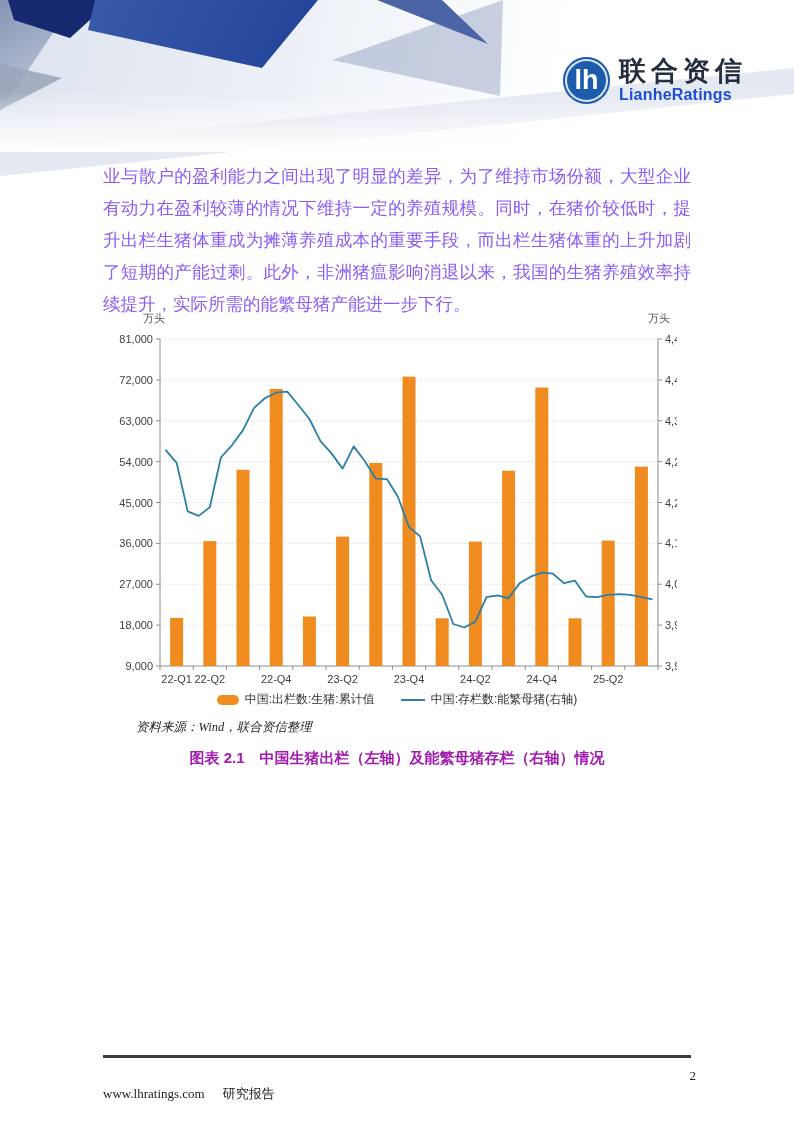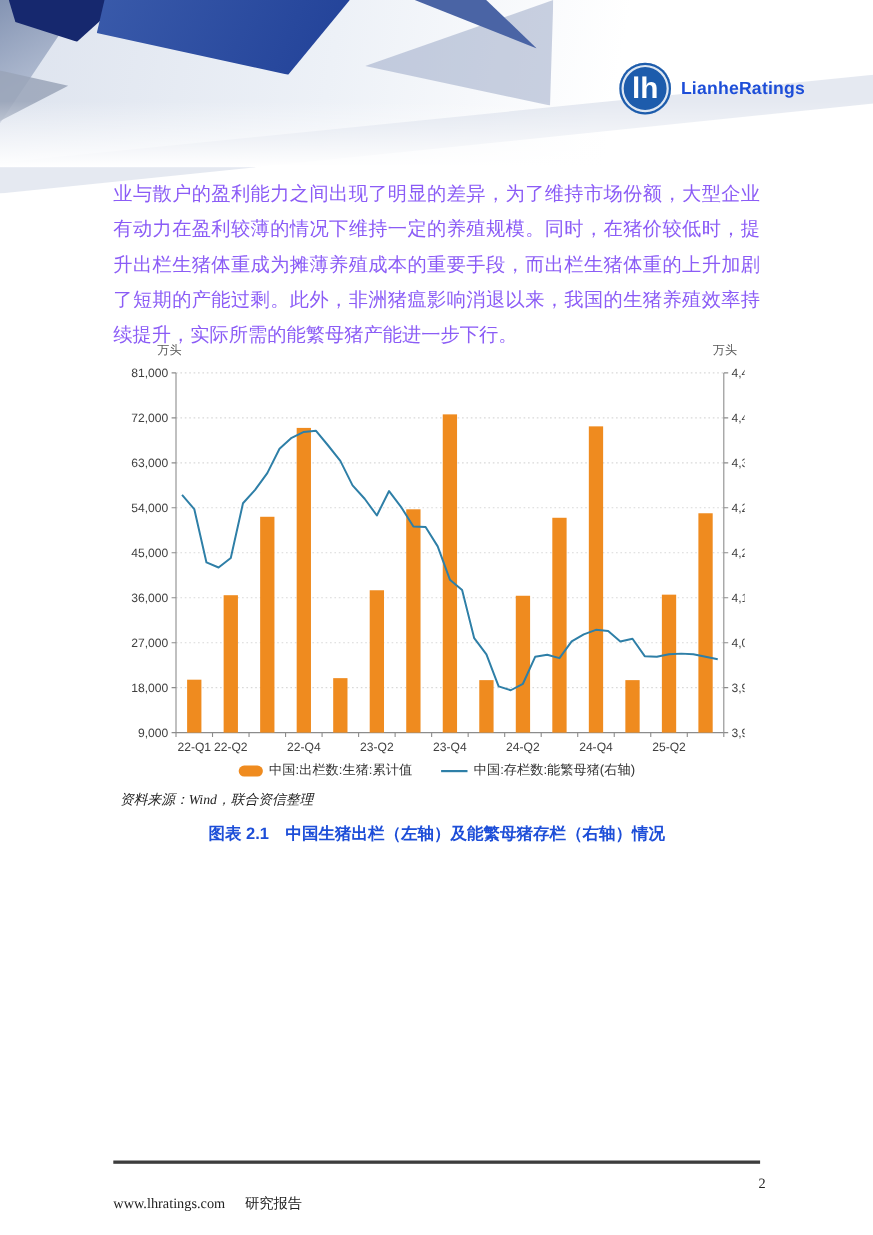--- a/index.html
+++ b/index.html
@@ -52,24 +52,24 @@
   
   .figure{position:absolute;left:117px;top:308px;width:560px;}
   .ax{font:11px "Liberation Sans",sans-serif;fill:#404040;}
   .unit{font:11px "Liberation Sans",sans-serif;fill:#595959;}
   .legend{display:flex;justify-content:center;gap:26px;
     font-family:"Liberation Sans",sans-serif;font-size:12px;color:#333;margin-top:1px;}
   .legend-item{display:flex;align-items:center;gap:6px;}
   .sw-bar{width:22px;height:10px;border-radius:5px;background:#EF8B1F;}
   .sw-line{width:24px;height:0;border-top:2px solid #2E7FA7;}
 
-  .source-note{position:absolute;left:109px;top:719px;font-size:12.5px;
+  .source-note{position:absolute;left:136px;top:719px;font-size:12.5px;
     font-style:italic;color:#222;}
   .fig-caption{position:absolute;left:103px;top:749px;width:588px;text-align:center;
-    font-family:"Liberation Sans",sans-serif;font-weight:bold;font-size:15px;color:#1d4ed8;}
+    font-family:"Liberation Sans",sans-serif;font-weight:bold;font-size:15px;color:#a21caf;}
 
   
   .footer-rule{position:absolute;left:103px;top:1055px;width:588px;height:2.5px;background:#3d3d3d;}
   .footer-left{position:absolute;left:103px;top:1068px;font-size:13px;color:#222;margin-top:17px;}
   .footer-left .sep{display:inline-block;width:18px;}
   .footer-page{position:absolute;right:98px;top:1068px;font-size:13px;color:#222;}
 </style>
 </head>
 <body>
 
@@ -83,20 +83,21 @@
     <div class="shape s-ltri"></div>
     <div class="shape s-corn"></div>
     <div class="shape s-navy"></div>
     <div class="shape s-royal"></div>
     <div class="shape s-fade"></div>
   </div>
 
   <div class="logo">
     <div class="logo-circle">lh</div>
     <div class="logo-text">
+      <span class="logo-cn">联合资信</span>
       <span class="logo-en">LianheRatings</span>
     </div>
   </div>
 
   <div class="para p1">业与散户的盈利能力之间出现了明显的差异，为了维持市场份额，大型企业有动力在盈利较薄的情况下维持一定的养殖规模。同时，在猪价较低时，提升出栏生猪体重成为摊薄养殖成本的重要手段，而出栏生猪体重的上升加剧了短期的产能过剩。此外，非洲猪瘟影响消退以来，我国的生猪养殖效率持续提升，实际所需的能繁母猪产能进一步下行。</div>
 
   <div class="figure">
     <svg id="chart-svg" width="560" height="378">
         <line x1="39" y1="358" x2="43" y2="358" stroke="#8c8c8c"></line>
         <line x1="541" y1="358" x2="545" y2="358" stroke="#8c8c8c"></line>

